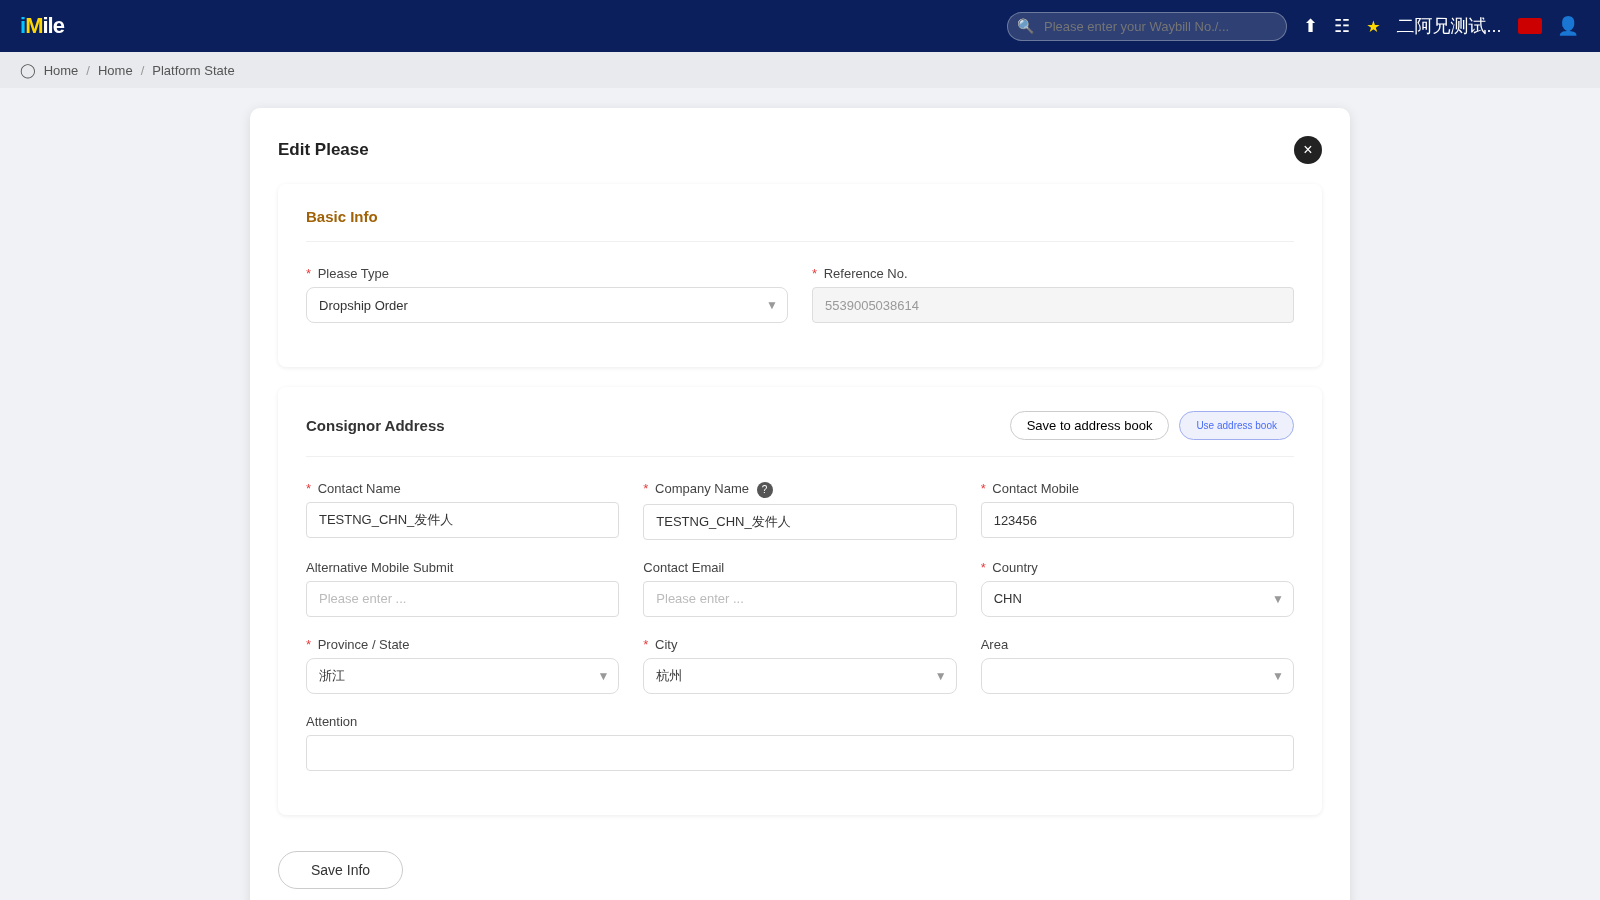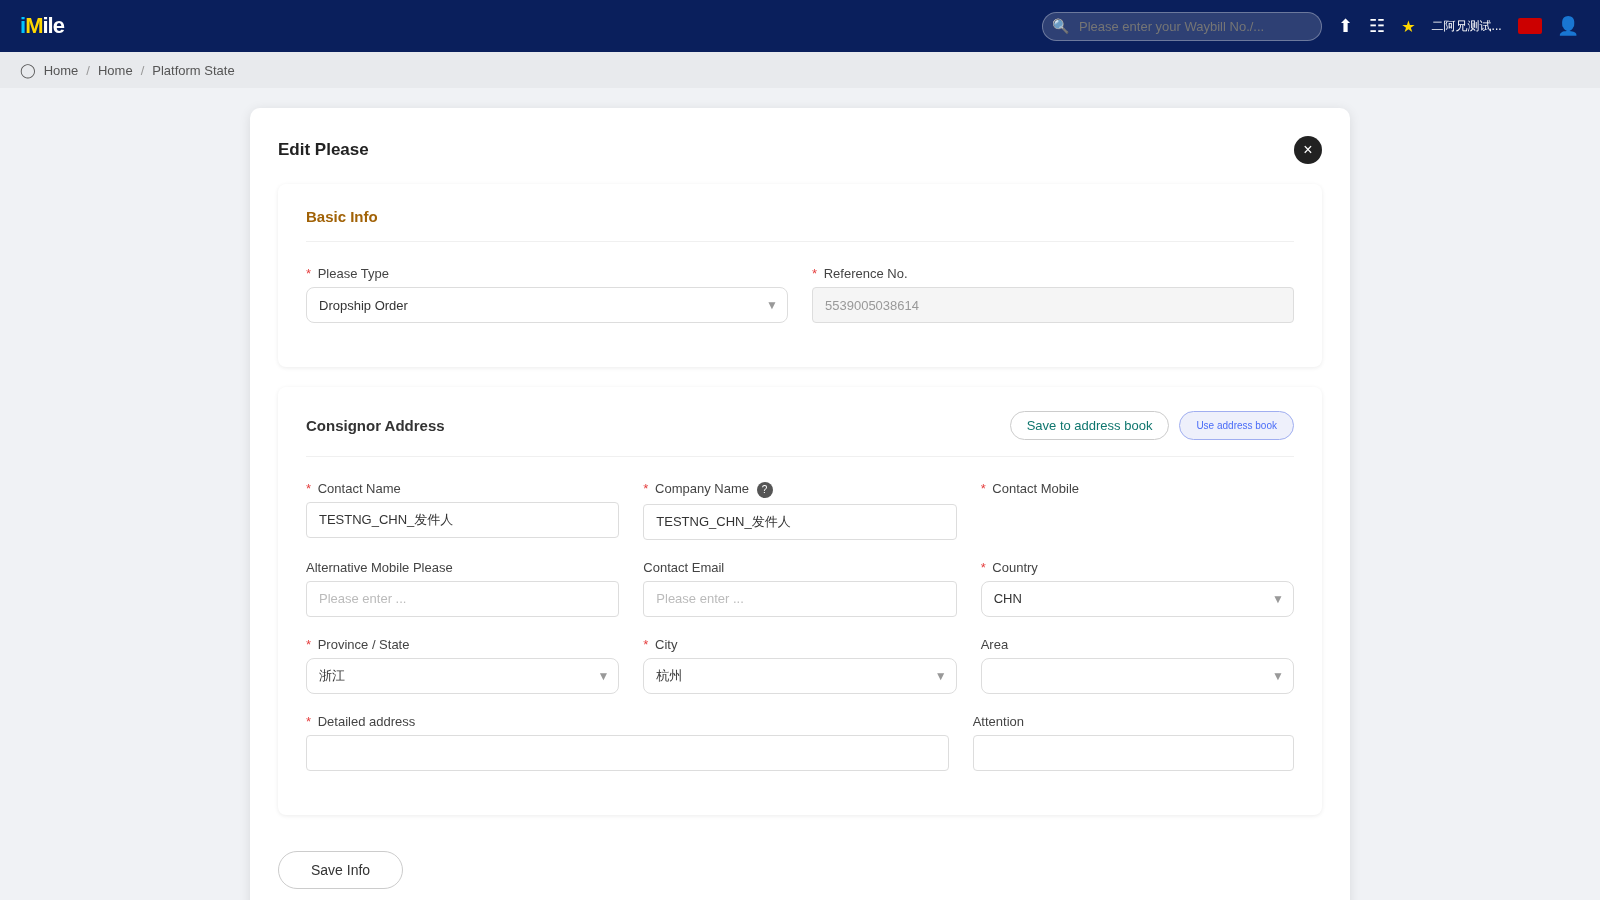--- a/index.html
+++ b/index.html
@@ -50,21 +50,21 @@
       transform: translateY(-50%);
       color: #aaa;
       font-size: 14px;
     }
     .nav-icon {
       color: white;
       font-size: 18px;
       cursor: pointer;
     }
     .nav-star { color: #ffd700; font-size: 16px; }
-    .nav-user-label { color: white; font-size: 12px; }
+    .nav-user-label { color: white; font-size: 18px; }
     .nav-flag {
       width: 24px;
       height: 16px;
       background: #cc0000;
       display: inline-block;
       border-radius: 2px;
     }
 
     
     .breadcrumb-bar {
@@ -210,21 +210,21 @@
       font-weight: 600;
       color: #333;
     }
     .section-actions {
       display: flex;
       gap: 10px;
     }
     .btn-outline {
       border: 1px solid #ccc;
       background: white;
-      color: #0f766e;
+      color: #000000;
       padding: 6px 16px;
       border-radius: 20px;
       font-size: 13px;
       cursor: pointer;
     }
     .btn-outline-blue {
       border: 1px solid #a0aef0;
       background: #eef0fb;
       color: #4a6cf7;
       padding: 6px 16px;
@@ -363,26 +363,27 @@
             <span>Company Name</span>
             <span class="help-icon">?</span>
           </label>
           <input class="form-input" type="text" value="TESTNG_CHN_发件人" style="">
         </div>
         <div class="form-group">
           <label class="form-label">
             <span class="required">*</span>
             <span>Contact Mobile</span>
           </label>
+          <input class="form-input" type="text" value="123456" style="">
         </div>
       </div>
 
       <div class="form-row">
         <div class="form-group">
-          <label class="form-label">Alternative Mobile Please</label>
+          <label class="form-label">Alternative Mobile Submit</label>
           <input class="form-input" type="text" placeholder="Please enter ..." style="">
         </div>
         <div class="form-group">
           <label class="form-label">Contact Email</label>
           <input class="form-input" type="text" placeholder="Please enter ..." style="">
         </div>
         <div class="form-group">
           <label class="form-label">
             <span class="required">*</span>
             <span>Country</span>
@@ -428,27 +429,20 @@
           <div class="form-select-wrapper">
             <select class="form-select">
               <option value=""></option>
             </select>
             <span class="select-arrow">▼</span>
           </div>
         </div>
       </div>
 
       <div class="form-row">
-        <div class="form-group" style="flex:2">
-          <label class="form-label">
-            <span class="required">*</span>
-            <span>Detailed address</span>
-          </label>
-          <input class="form-input" type="text" style="">
-        </div>
         <div class="form-group">
           <label class="form-label">Attention</label>
           <input class="form-input" type="text" style="">
         </div>
       </div>
     </div>
 
     <div class="footer-actions">
       <button class="btn-save">Save Info</button>
     </div>

